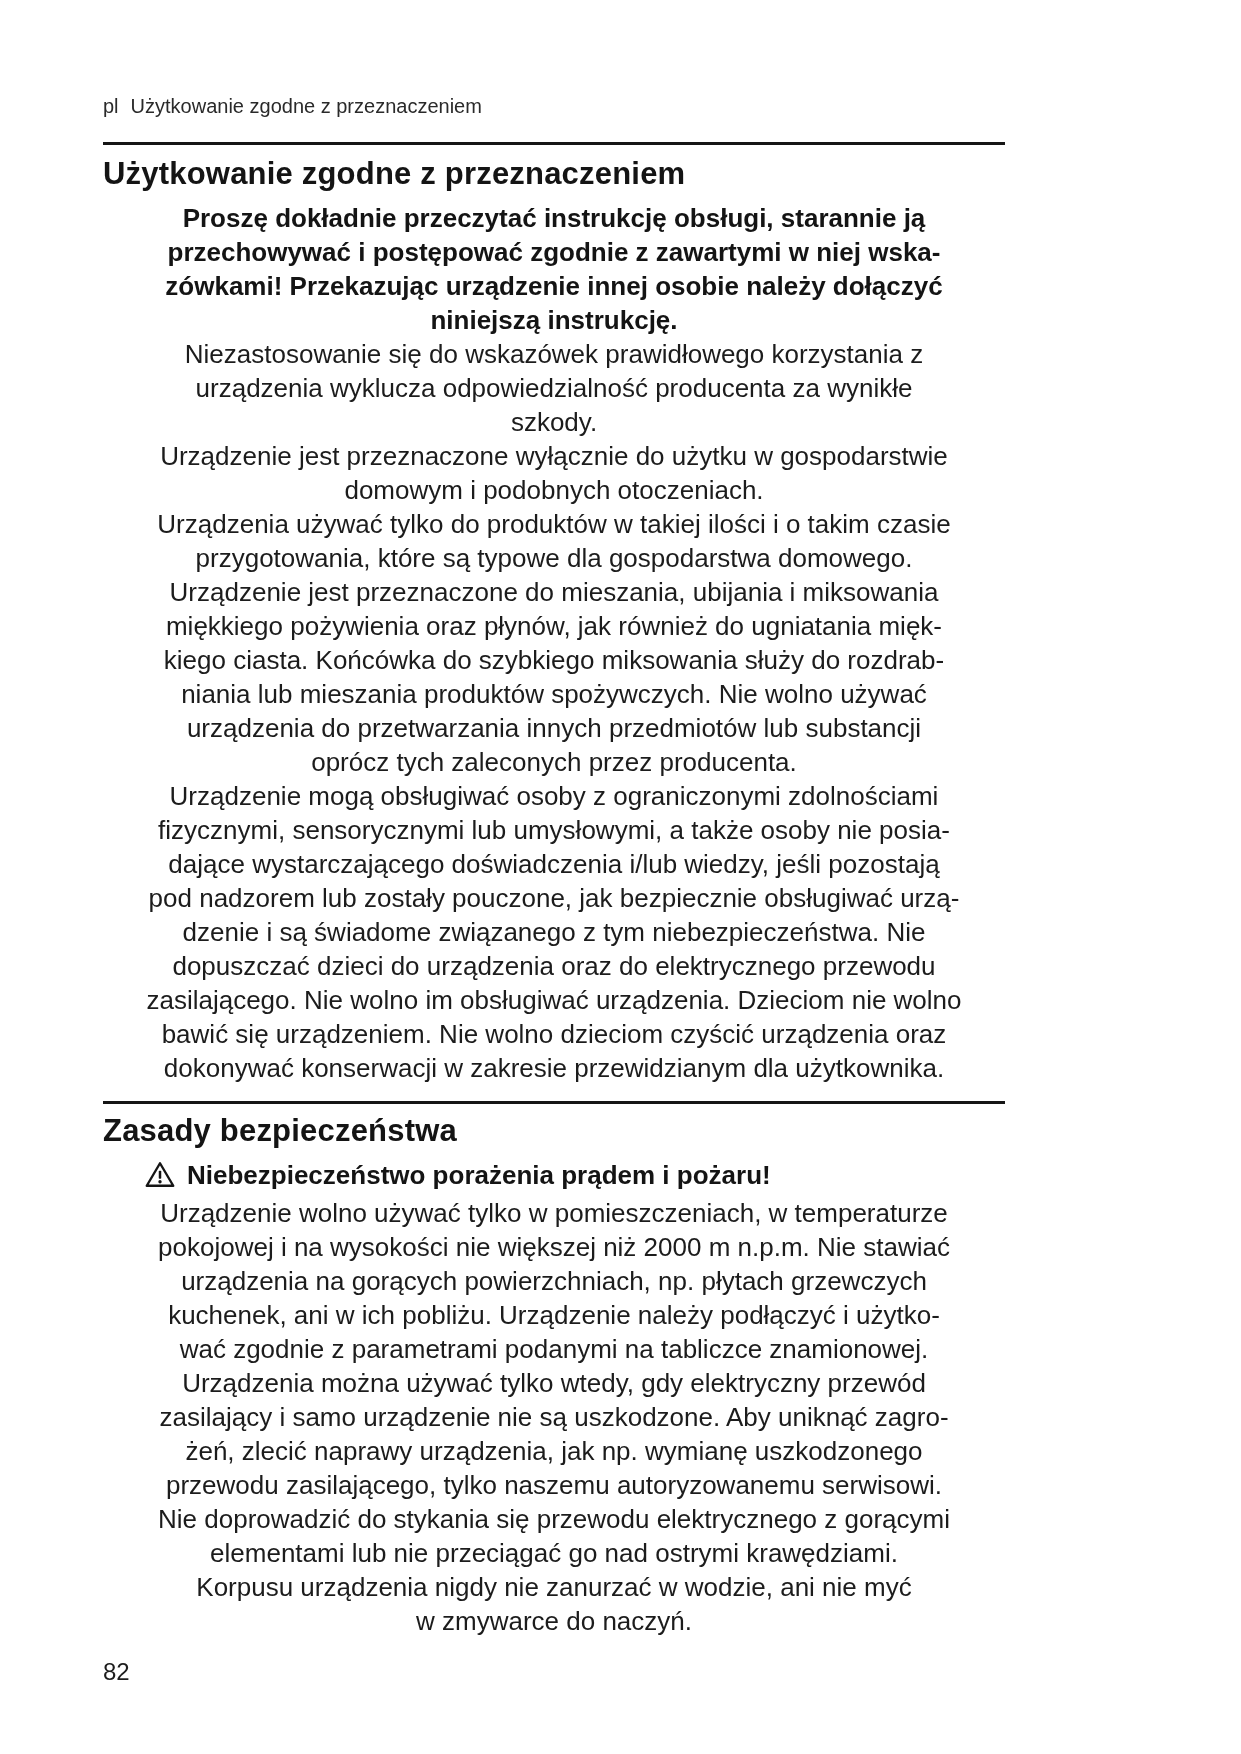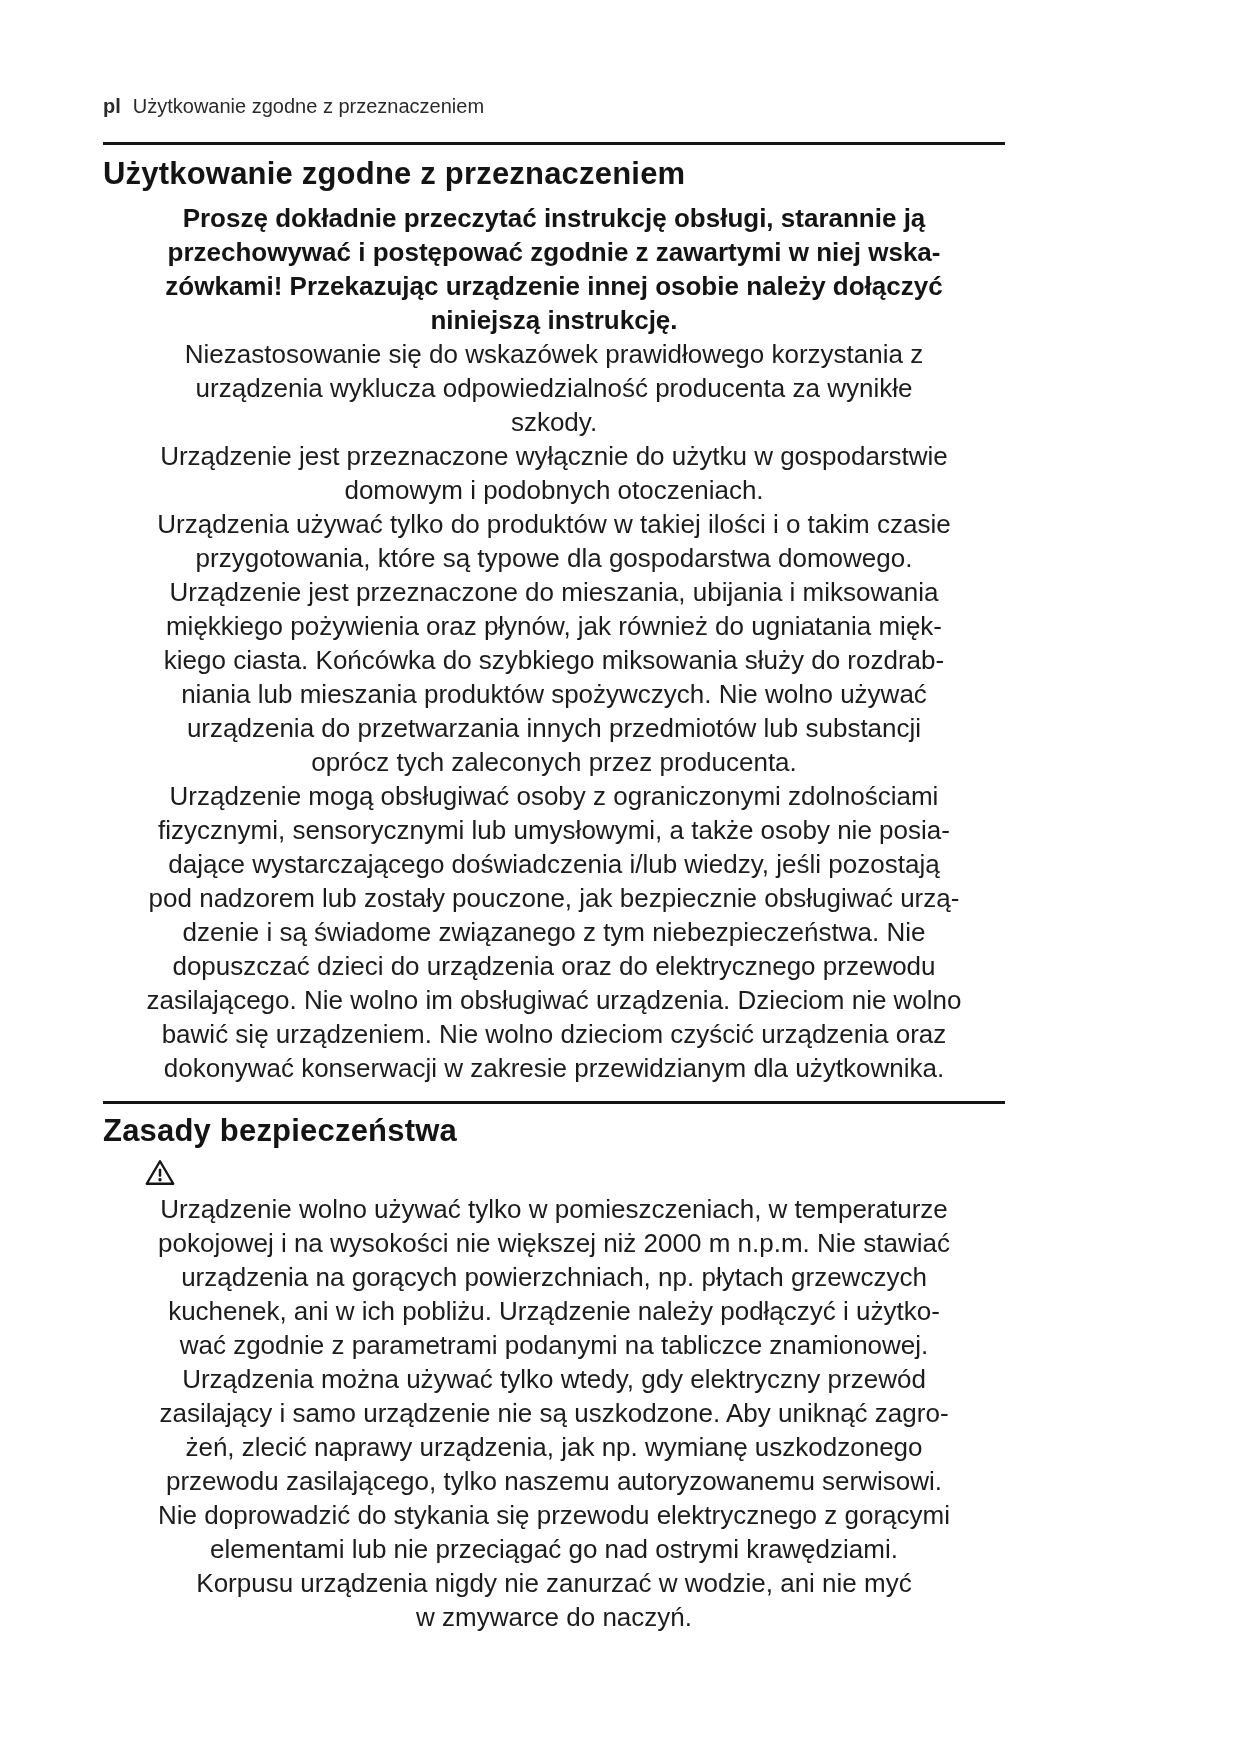--- a/index.html
+++ b/index.html
@@ -17,21 +17,21 @@
       overflow: hidden;
     }
 
     .doc-header {
       font-size: 20px;
       line-height: 24px;
       color: #2a2a2a;
       margin: 0 0 24px 0;
     }
     .doc-header .lang {
-      font-weight: bold;
+      font-weight: normal;
       margin-right: 12px;
     }
 
     .rule {
       border: 0;
       border-top: 3px solid #151515;
       margin: 0 0 10px 0;
       width: 100%;
     }
     .rule2 { margin: 16px 0 8px 0; }
@@ -130,31 +130,35 @@
     <h1 class="section-heading">Zasady bezpieczeństwa</h1>
 
     <p class="warning-line">
       <span class="warn-icon">
         <svg viewBox="0 0 24 24" aria-hidden="true">
           <path d="M12 2.6 L22.6 20.6 H1.4 Z" fill="none" stroke="#151515" stroke-width="1.9" stroke-linejoin="round"></path>
           <rect x="11" y="8.6" width="2" height="6.4" rx="0.6" fill="#151515"></rect>
           <circle cx="12" cy="17.4" r="1.35" fill="#151515"></circle>
         </svg>
       </span>
+      <strong>Niebezpieczeństwo porażenia prądem i pożaru!</strong>
     </p>
 
     <p class="lines">Urządzenie wolno używać tylko w pomieszczeniach, w temperaturze
 pokojowej i na wysokości nie większej niż 2000 m n.p.m. Nie stawiać
 urządzenia na gorących powierzchniach, np. płytach grzewczych
 kuchenek, ani w ich pobliżu. Urządzenie należy podłączyć i użytko-
 wać zgodnie z parametrami podanymi na tabliczce znamionowej.
 Urządzenia można używać tylko wtedy, gdy elektryczny przewód
 zasilający i samo urządzenie nie są uszkodzone. Aby uniknąć zagro-
 żeń, zlecić naprawy urządzenia, jak np. wymianę uszkodzonego
 przewodu zasilającego, tylko naszemu autoryzowanemu serwisowi.
 Nie doprowadzić do stykania się przewodu elektrycznego z gorącymi
 elementami lub nie przeciągać go nad ostrymi krawędziami.
 Korpusu urządzenia nigdy nie zanurzać w wodzie, ani nie myć
 w zmywarce do naczyń.</p>
   </section>
 
+  <footer class="page-footer">
+    <span>82</span>
+  </footer>
 
 </div>
 
 </body></html>

